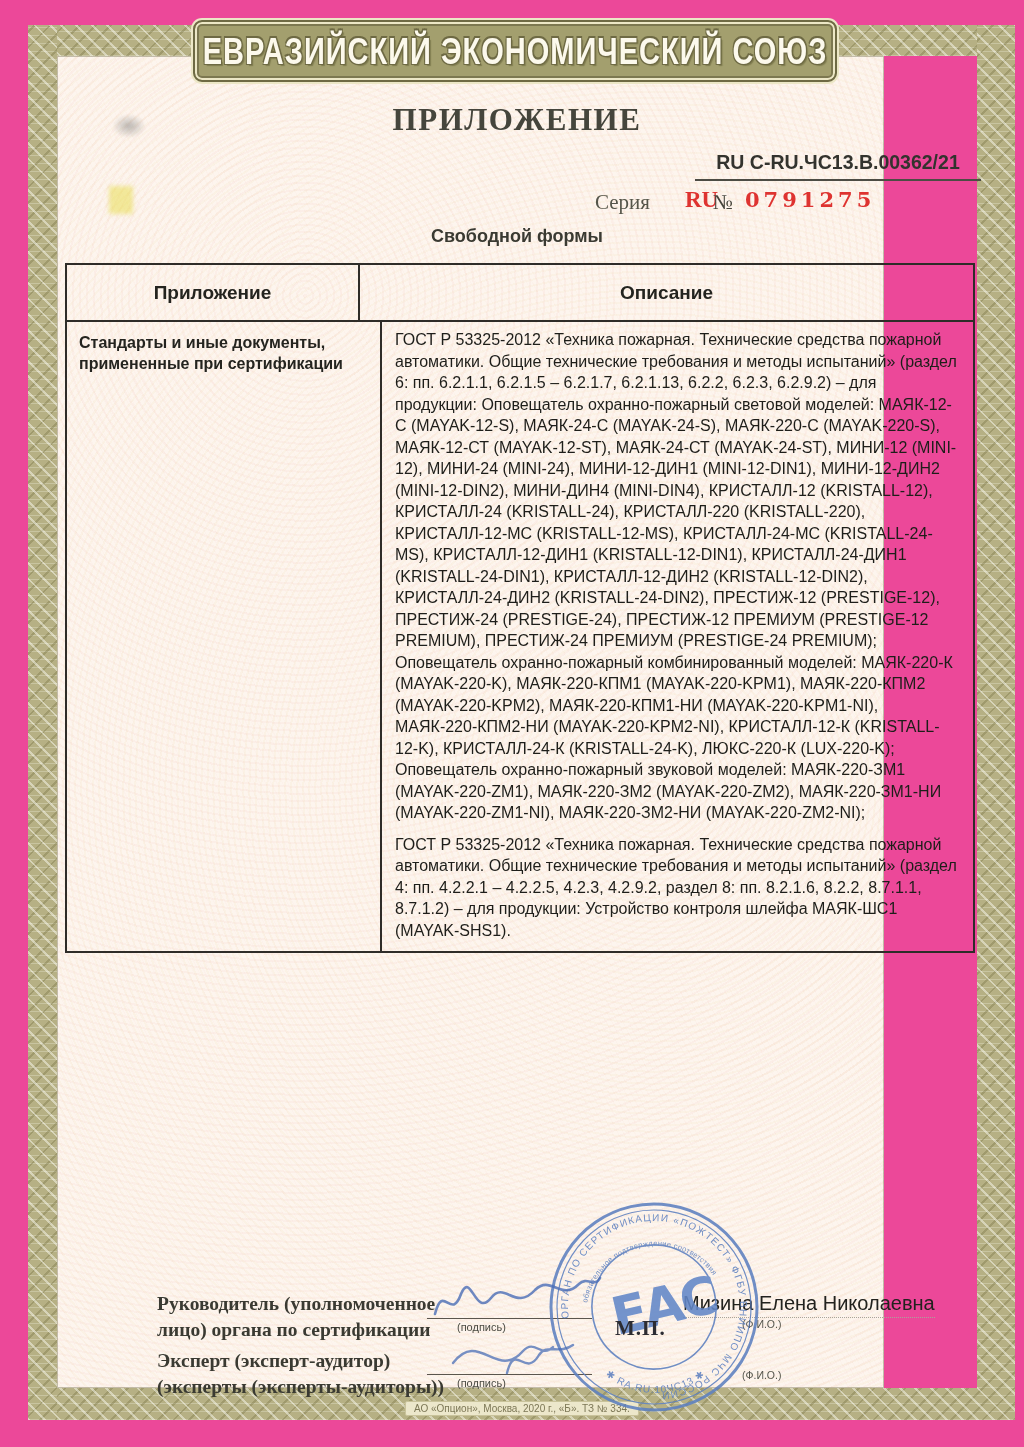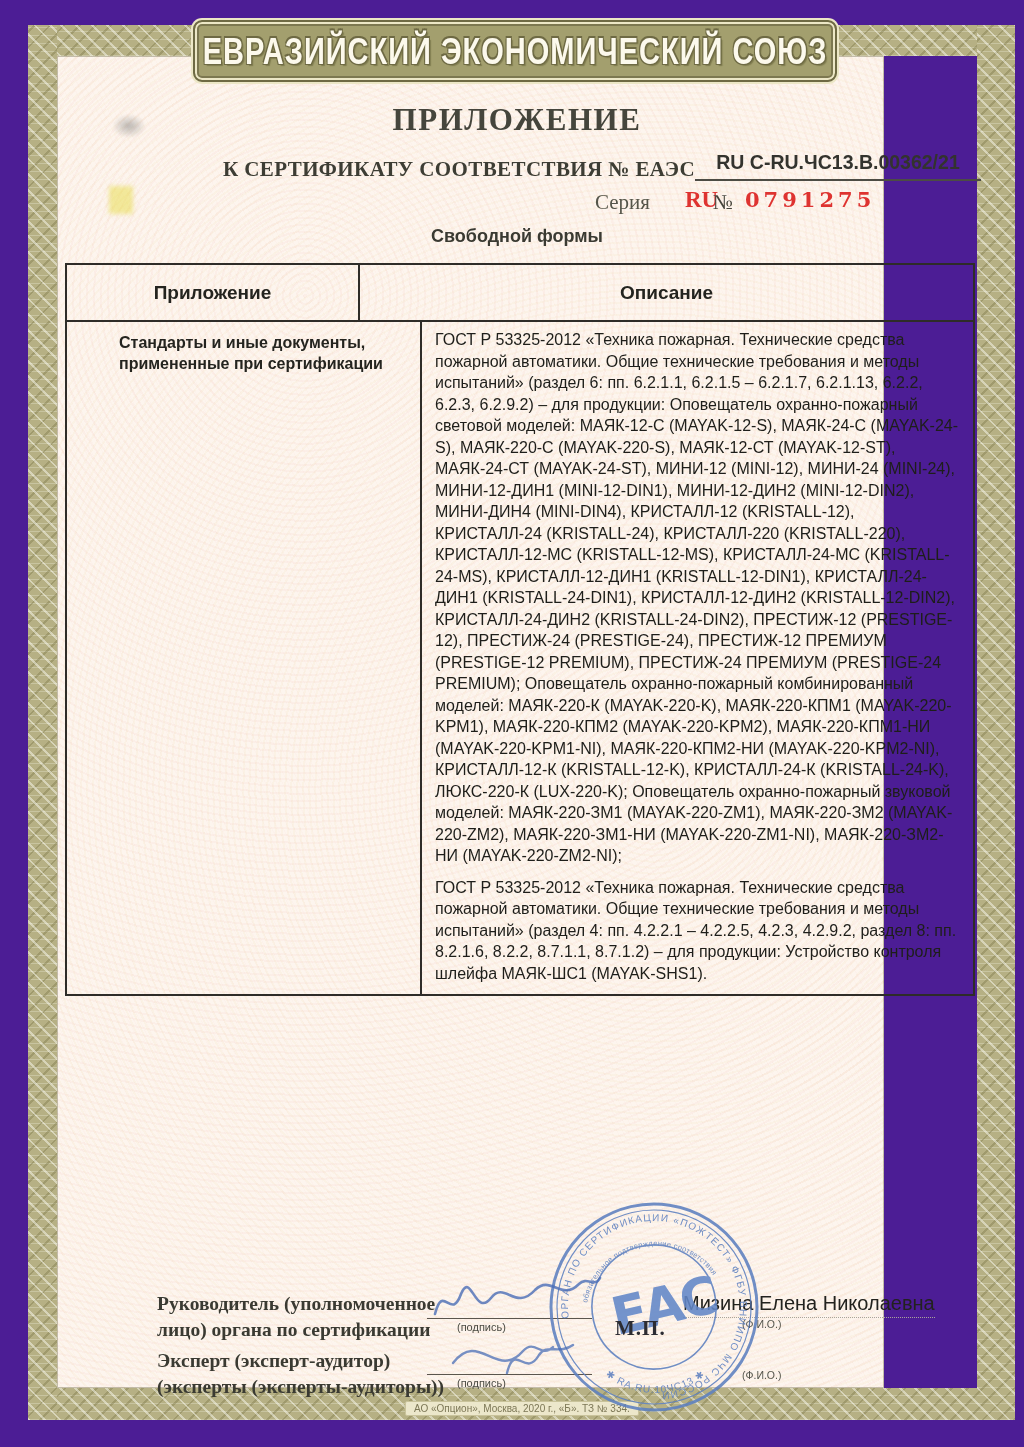--- a/index.html
+++ b/index.html
@@ -1,18 +1,18 @@
 <!DOCTYPE html>
 <html><head>
 <meta charset="utf-8">
 <style>
   html,body{margin:0;padding:0;background:#e8e8e8;}
   .page{
     position:relative;width:1024px;height:1447px;margin:0 auto;
-    background:#4c1d95;overflow:hidden;
+    background:#ec4899;overflow:hidden;
     font-family:"Liberation Sans",sans-serif;color:#2f2f2a;
   }
   
   .frame{
     position:absolute;background-color:#b6b084;z-index:1;
     background-image:
       repeating-linear-gradient(45deg, rgba(255,255,248,.45) 0 2px, transparent 2px 11px),
       repeating-linear-gradient(-45deg, rgba(122,117,70,.38) 0 2px, transparent 2px 11px),
       repeating-linear-gradient(0deg, rgba(255,255,244,.25) 0 1px, transparent 1px 8px);
   }
@@ -68,21 +68,21 @@
   
   .cert-table{
     position:absolute;left:8px;top:207px;width:906px;min-height:650px;
     border:2px solid #2e2c28;display:flex;flex-direction:column;background:transparent;
   }
   .cert-table .thead{display:flex;height:55px;border-bottom:2px solid #2e2c28;}
   .cert-table .tbody{display:flex;flex:1;}
   .col-left{width:291px;border-right:2px solid #2e2c28;flex-shrink:0;}
   .col-right{flex:1;}
   .th{display:flex;align-items:center;justify-content:center;font-weight:bold;font-size:19px;color:#24241f;}
-  .cell-label{padding:10px 10px 10px 12px;font-weight:bold;font-size:16px;line-height:21px;color:#24241f;margin-left:40px;}
+  .cell-label{padding:10px 10px 10px 12px;font-weight:bold;font-size:16px;line-height:21px;color:#24241f;}
   .cell-desc{padding:7px 12px 10px 13px;font-size:16px;line-height:21.5px;color:#1e1e1a;}
   .cell-desc p{margin:0 0 10px 0;}
   .cell-desc p:last-child{margin-bottom:0;}
   
   .role{font-family:"Liberation Serif",serif;font-weight:600;font-size:19.5px;line-height:26px;color:#3a3a32;}
   .role-1{left:100px;top:1235px;width:310px;}
   .role-2{left:100px;top:1292px;width:320px;}
   .sig-line{border-bottom:1.5px solid #5a554d;height:22px;}
   .sig-line-1{left:370px;top:1240px;width:165px;}
   .sig-line-2{left:370px;top:1296px;width:165px;}
@@ -128,21 +128,20 @@
   <div class="banner">
     <span class="banner-title">ЕВРАЗИЙСКИЙ ЭКОНОМИЧЕСКИЙ СОЮЗ</span>
   </div>
 
   <div class="inner">
 
     <div class="abs smudge"></div>
     <div class="abs yellow-mark"></div>
 
     <div class="abs doc-title">ПРИЛОЖЕНИЕ</div>
-    <div class="abs doc-subtitle">К СЕРТИФИКАТУ СООТВЕТСТВИЯ № ЕАЭС</div>
     <div class="abs cert-number">RU С-RU.ЧС13.В.00362/21</div>
     <div class="abs series-label">Серия</div>
     <div class="abs series-value">RU</div>
     <div class="abs number-sign">№</div>
     <div class="abs form-number">0791275</div>
     <div class="abs form-type">Свободной формы</div>
 
     <div class="cert-table">
       <div class="thead">
         <div class="col-left th">Приложение</div>

